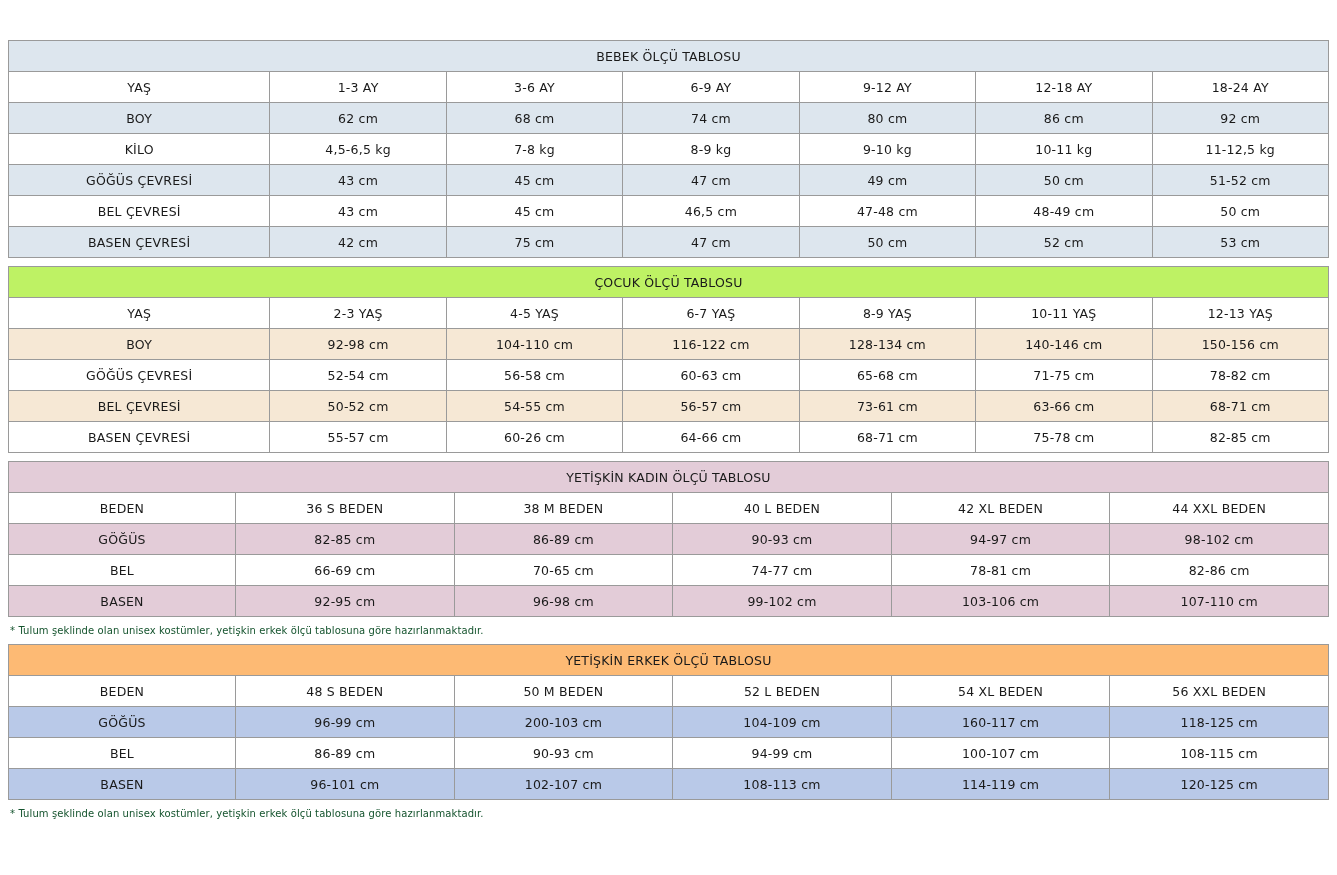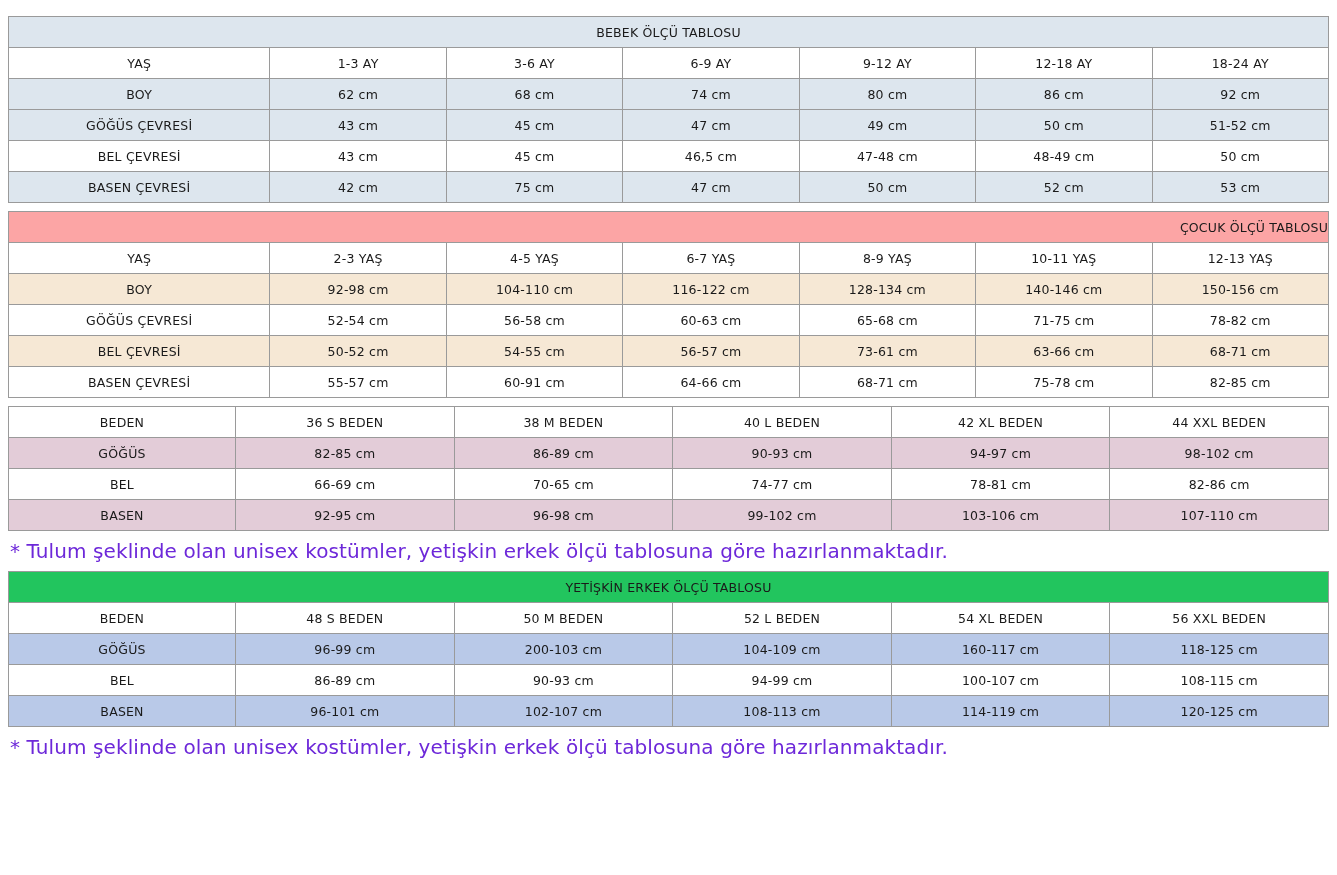--- a/index.html
+++ b/index.html
@@ -9,22 +9,23 @@
   }
   body {
     width: 1337px;
     height: 875px;
     font-family: "DejaVu Sans", sans-serif;
     font-size: 13px;
     color: #1a1a1a;
     overflow: hidden;
   }
   .page {
-    padding: 16px 8px 0 8px;
+    padding: 4px 8px 0 8px;
     box-sizing: border-box;
+    margin-top: 36px;
   }
   table.size-table {
     width: 1321px;
     border-collapse: collapse;
     table-layout: fixed;
     margin-bottom: 8px;
   }
   table.size-table td, table.size-table th {
     border: 1px solid #9a9a9a;
     text-align: center;
@@ -39,35 +40,35 @@
     font-weight: bold;
     font-size: 15px;
     height: 35px;
     letter-spacing: 0.4px;
   }
   
   .baby .title-cell { background: #dde6ee; }
   .baby .row-odd td { background: #ffffff; }
   .baby .row-even td { background: #dde6ee; }
   
-  .child .title-cell { background: #fca5a5; text-align: right; }
+  .child .title-cell { background: #bef264; }
   .child .row-odd td { background: #ffffff; }
   .child .row-even td { background: #f6e8d5; }
   
   .women .title-cell { background: #e3ccd8; }
   .women .row-odd td { background: #ffffff; }
   .women .row-even td { background: #e3ccd8; }
   
-  .men .title-cell { background: #22c55e; }
+  .men .title-cell { background: #fdba74; }
   .men .row-odd td { background: #ffffff; }
   .men .row-even td { background: #b9c9e8; }
 
   .note {
-    font-size: 20px;
-    color: #6d28d9;
+    font-size: 10px;
+    color: #14532d;
     margin: 0 0 8px 2px;
     letter-spacing: 0.1px;
   }
 </style>
 </head>
 <body>
 
 <div class="page">
   <div id="tables-root">
       <table class="size-table baby">
@@ -95,20 +96,29 @@
           </tr>
           <tr class="row-even">
             <td>BOY</td>
             <td>62 cm</td>
             <td>68 cm</td>
             <td>74 cm</td>
             <td>80 cm</td>
             <td>86 cm</td>
             <td>92 cm</td>
           </tr>
+          <tr class="row-odd">
+            <td>KİLO</td>
+            <td>4,5-6,5 kg</td>
+            <td>7-8 kg</td>
+            <td>8-9 kg</td>
+            <td>9-10 kg</td>
+            <td>10-11 kg</td>
+            <td>11-12,5 kg</td>
+          </tr>
           <tr class="row-even">
             <td>GÖĞÜS ÇEVRESİ</td>
             <td>43 cm</td>
             <td>45 cm</td>
             <td>47 cm</td>
             <td>49 cm</td>
             <td>50 cm</td>
             <td>51-52 cm</td>
           </tr>
           <tr class="row-odd">
@@ -177,38 +187,41 @@
             <td>50-52 cm</td>
             <td>54-55 cm</td>
             <td>56-57 cm</td>
             <td>73-61 cm</td>
             <td>63-66 cm</td>
             <td>68-71 cm</td>
           </tr>
           <tr class="row-odd">
             <td>BASEN ÇEVRESİ</td>
             <td>55-57 cm</td>
-            <td>60-91 cm</td>
+            <td>60-26 cm</td>
             <td>64-66 cm</td>
             <td>68-71 cm</td>
             <td>75-78 cm</td>
             <td>82-85 cm</td>
           </tr>
         </tbody>
       </table>
       <table class="size-table women">
         <colgroup>
           <col style="width: 17.2%;">
           <col style="width: 16.56%;">
           <col style="width: 16.56%;">
           <col style="width: 16.56%;">
           <col style="width: 16.56%;">
           <col style="width: 16.56%;">
         </colgroup>
         <tbody>
+          <tr>
+            <td class="title-cell" colspan="6">YETİŞKİN KADIN ÖLÇÜ TABLOSU</td>
+          </tr>
           <tr class="row-odd">
             <td>BEDEN</td>
             <td>36 S BEDEN</td>
             <td>38 M BEDEN</td>
             <td>40 L BEDEN</td>
             <td>42 XL BEDEN</td>
             <td>44 XXL BEDEN</td>
           </tr>
           <tr class="row-even">
             <td>GÖĞÜS</td>

